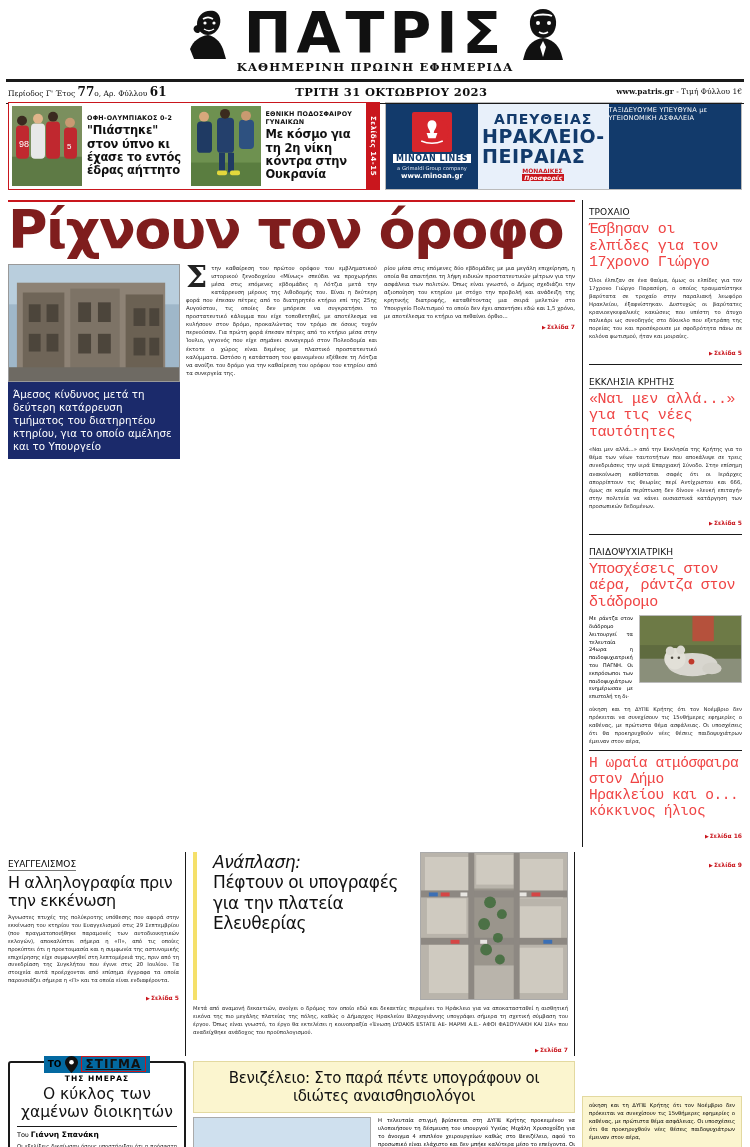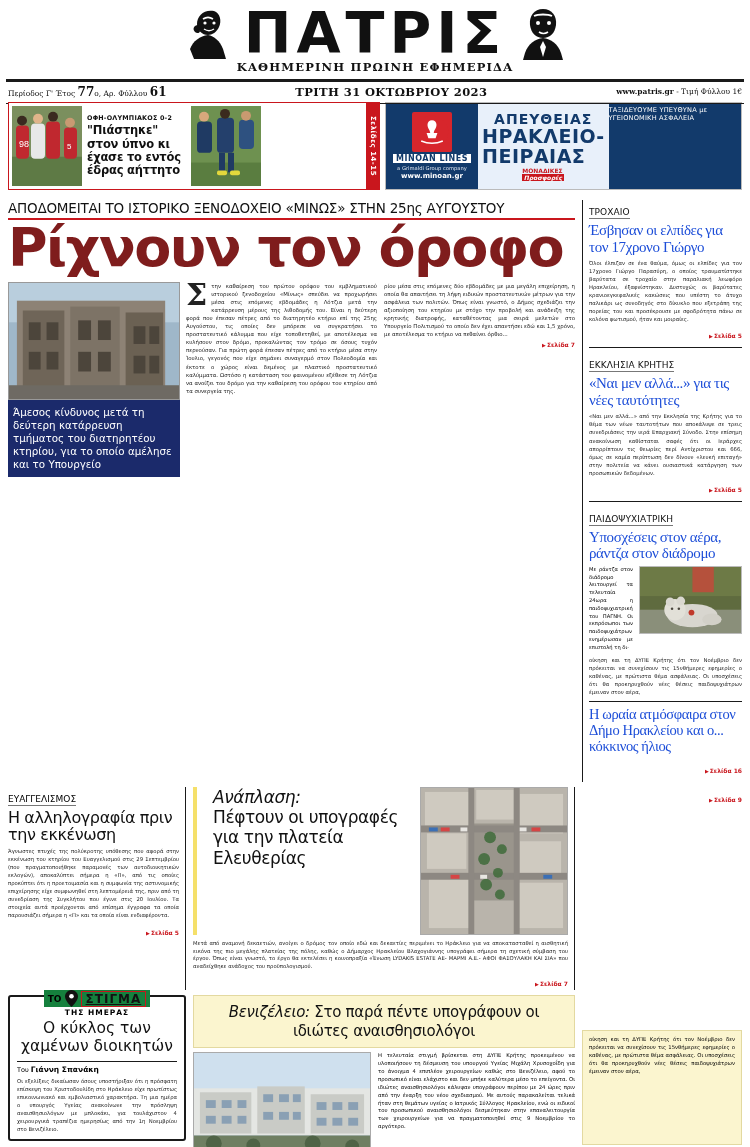--- a/index.html
+++ b/index.html
@@ -93,22 +93,22 @@
              font-family:"DejaVu Serif","Liberation Serif",serif;}
   .pagelink { color:#c9161d; font-weight:bold; font-size:6px; white-space:nowrap;}
   .pagelink::before { content:"\25B6"; font-size:5px; margin-right:1px;}
   .t-right { text-align:right; }
 
   
   .rsec { padding-bottom:5px; }
   .rsec + .rsec { border-top:1px solid #1a1a1a; padding-top:5px; }
   .rkicker { font-size:9px; color:#111; border-bottom:1px solid #777; display:inline-block;
              padding-bottom:1px; margin-bottom:3px; letter-spacing:.1px;}
-  .rhead { font-size:15px; line-height:1.1; color:#1d4ed8; letter-spacing:-.4px;
-           font-family:Liberation Serif, serif;}
+  .rhead { font-size:15px; line-height:1.1; color:#ef4444; letter-spacing:-.4px;
+           font-family:Liberation Mono, monospace;}
   .rtext { font-size:5.3px; line-height:1.52; text-align:justify; color:#222; margin-top:4px;}
 
   
   .band2 { display:flex; padding:5px 8px 0 8px; gap:7px; }
   .b2-c1 { flex:0 0 178px; border-right:1px solid #1a1a1a; padding-right:6px;}
   .b2-c2 { flex:1; padding-right:6px; border-right:1px solid #1a1a1a;}
   .b2-c3 { flex:0 0 160px; padding-left:0px;}
   .kicker-u { font-size:9px; border-bottom:1px solid #777; display:inline-block;
               padding-bottom:1px; margin-bottom:3px;}
   .head-md { font-size:16px; line-height:1.12; letter-spacing:-.4px; color:#111;}
@@ -116,36 +116,36 @@
 
   .anaplasi { display:flex; gap:16px; }
   .anaplasi-txt { flex:1; }
   .anaplasi-head { font-size:17px; line-height:1.2; letter-spacing:-.4px; color:#111;}
   .anaplasi-head .it { font-style:italic; }
   .anaplasi-photo { flex:0 0 148px; height:148px; position:relative; overflow:hidden; border:1px solid #aaa;}
 
   
   .stigma { border:2px solid #1a1a1a; border-radius:3px; padding:6px 7px 5px 7px; margin-top:5px;}
   .stigma-top { display:flex; align-items:center; justify-content:center; gap:4px; margin-top:-13px;}
-  .stigma-top .bg { background:#15803d; padding:0 4px; display:flex; align-items:center; gap:3px;}
+  .stigma-top .bg { background:#0369a1; padding:0 4px; display:flex; align-items:center; gap:3px;}
   .stigma-to { font-size:9px; font-weight:bold;}
   .pin { width:13px; height:17px; position:relative;}
   .stigma-word { border:1.5px solid #c9161d; color:#111; font-weight:bold; font-size:12px;
                  letter-spacing:1px; padding:0px 4px; text-decoration:underline;}
   .stigma-day { text-align:center; font-size:7.5px; font-weight:bold; letter-spacing:1px; margin-top:1px;}
   .stigma-head { text-align:center; font-size:15.5px; line-height:1.15; margin-top:3px; color:#111;}
   .stigma-rule { height:1px; background:#1a1a1a; margin:5px 0 3px 0;}
   .stigma-by { font-size:6.5px; }
   .stigma-by b { font-size:7.5px;}
 
   
   .venizeleio { background:#fbf5cf; border:1px solid #e3d9a0; margin-top:5px; padding:7px 8px;
                 text-align:center; }
   .venizeleio .t { font-size:15px; line-height:1.22; letter-spacing:-.3px; color:#111;}
-  .venizeleio .t .it { font-style:italic;text-align:center;}
+  .venizeleio .t .it { text-align:center;}
 
   .band3 { display:flex; padding:4px 8px 0 8px; gap:7px;}
   .b3-photo { flex:0 0 178px; }
   .b3-img { width:100%; height:110px; position:relative; overflow:hidden; border:1px solid #aaa;}
   .b3-txt { flex:1; font-size:5.3px; line-height:1.5; text-align:justify; }
 
   .photo-ph { width:100%; height:100%; display:block; }
   .yellow-tab { width:4px; background:#f5e06a; }
   .flexrow { display:flex; gap:6px;}
 </style>
@@ -229,20 +229,24 @@
             <rect x="48" y="14" width="15" height="30" rx="4" fill="#2e5180"></rect>
             <circle cx="13" cy="11" r="5" fill="#d9a87c"></circle>
               <circle cx="34" cy="8" r="5" fill="#3b2a1e"></circle>
               <circle cx="55" cy="10" r="5" fill="#c99a70"></circle>
             <rect x="28" y="48" width="6" height="20" fill="#1f3a63"></rect>
               <rect x="37" y="48" width="6" height="20" fill="#1f3a63"></rect>
             <rect x="26" y="66" width="10" height="5" rx="2" fill="#e3d83c"></rect>
             <rect x="39" y="66" width="10" height="5" rx="2" fill="#e3d83c"></rect>
           </svg>
         </div>
+        <div class="sp-txt">
+          <div class="sp-kicker">ΕΘΝΙΚΗ ΠΟΔΟΣΦΑΙΡΟΥ ΓΥΝΑΙΚΩΝ</div>
+          <div class="sp-head">Με κόσμο για τη 2η νίκη κόντρα στην Ουκρανία</div>
+        </div>
       </div>
       <div class="sp-pages">Σελίδες 14-15</div>
     </div>
 
     <div class="advbox">
       <div class="adv-left">
         <div class="minoan-logo">
           <svg viewBox="0 0 40 40" width="36" height="36">
             <circle cx="20" cy="20" r="18" fill="#d7262c"></circle>
             <path d="M20 7 c3 0 5 2 5 5 c0 4 -3 6 -3 9 l4 0 l-2 6 l-8 0 l-2 -6 l4 0 c0 -3 -3 -5 -3 -9 c0 -3 2 -5 5 -5 z" fill="#fff"></path>
@@ -262,21 +266,20 @@
             <i>Προσφορές</i>
           </div>
         </div>
         <div class="adv-r-bot">ΤΑΞΙΔΕΥΟΥΜΕ ΥΠΕΥΘΥΝΑ με ΥΓΕΙΟΝΟΜΙΚΗ ΑΣΦΑΛΕΙΑ</div>
       </div>
     </div>
   </div>
 
   <div class="mainwrap">
     <div class="col-main">
-      <div class="lead-kicker">ΑΠΟΔΟΜΕΙΤΑΙ ΤΟ ΙΣΤΟΡΙΚΟ ΞΕΝΟΔΟΧΕΙΟ «ΜΙΝΩΣ» ΣΤΗΝ 25ης ΑΥΓΟΥΣΤΟΥ</div>
       <div class="lead-rule"></div>
       <div class="lead-title">Ρίχνουν τον όροφο</div>
 
       <div class="lead-body">
         <div class="lead-left">
           <div class="lead-photo">
             <svg class="photo-ph" viewBox="0 0 172 118" preserveAspectRatio="none">
               <rect width="172" height="118" fill="#9fb7c9"></rect>
               <rect y="0" width="172" height="40" fill="#b9cedd"></rect>
               <rect x="8" y="18" width="150" height="100" fill="#8d8275"></rect>

